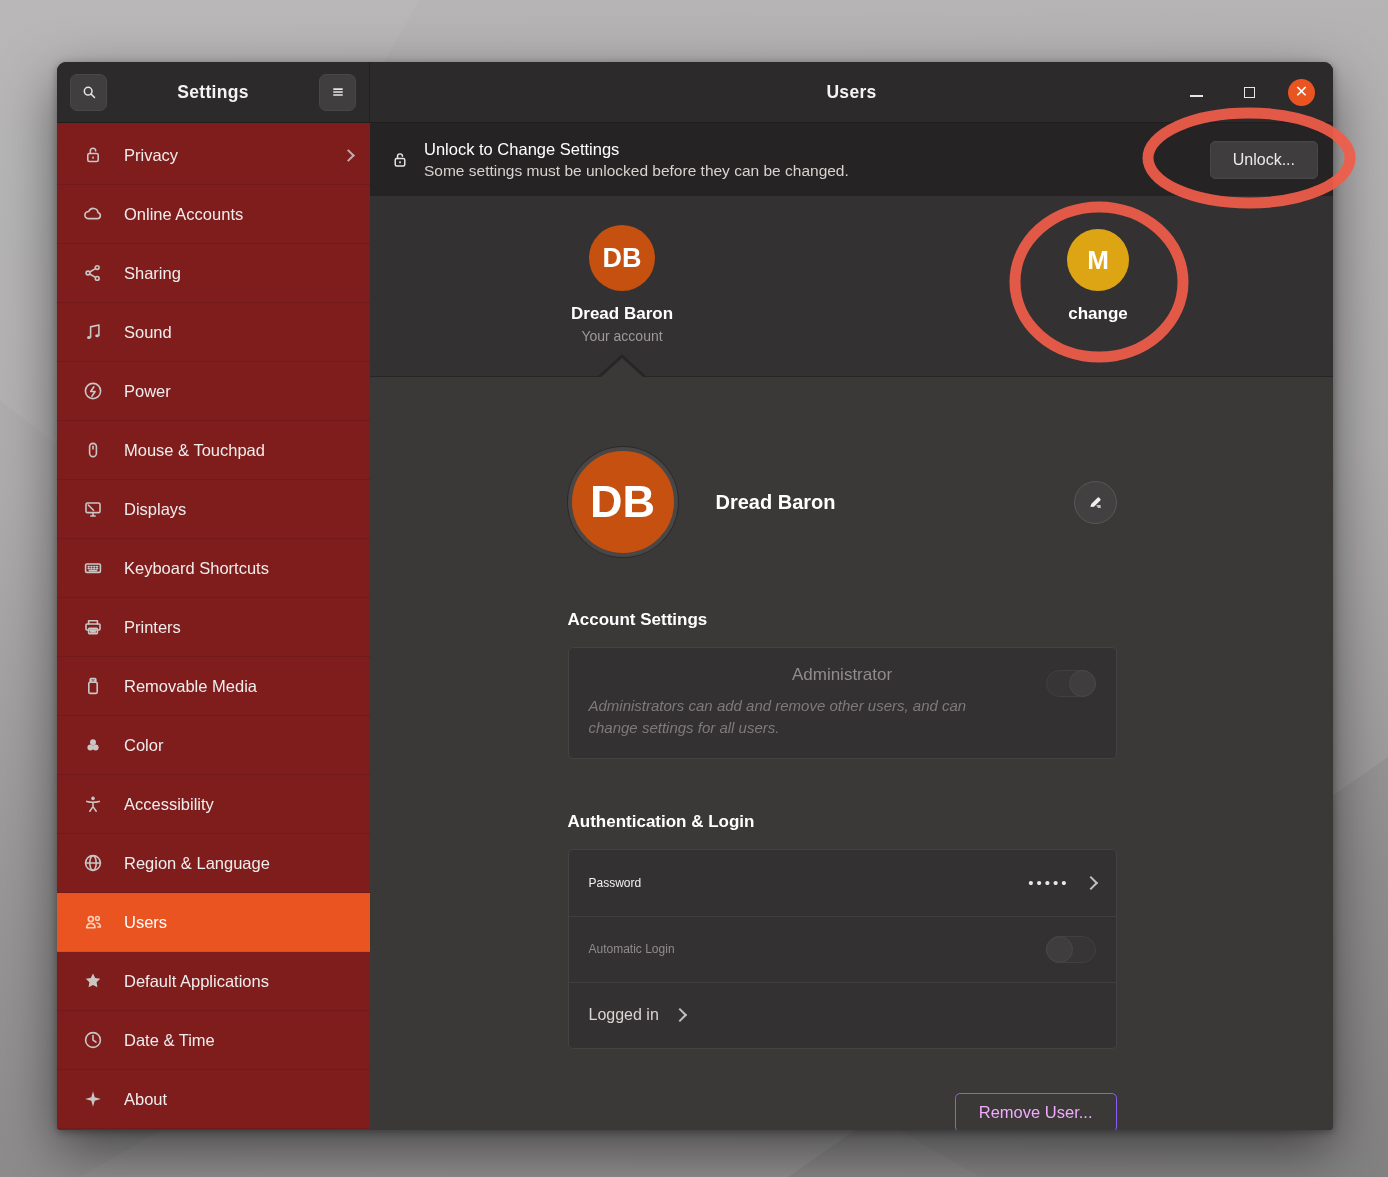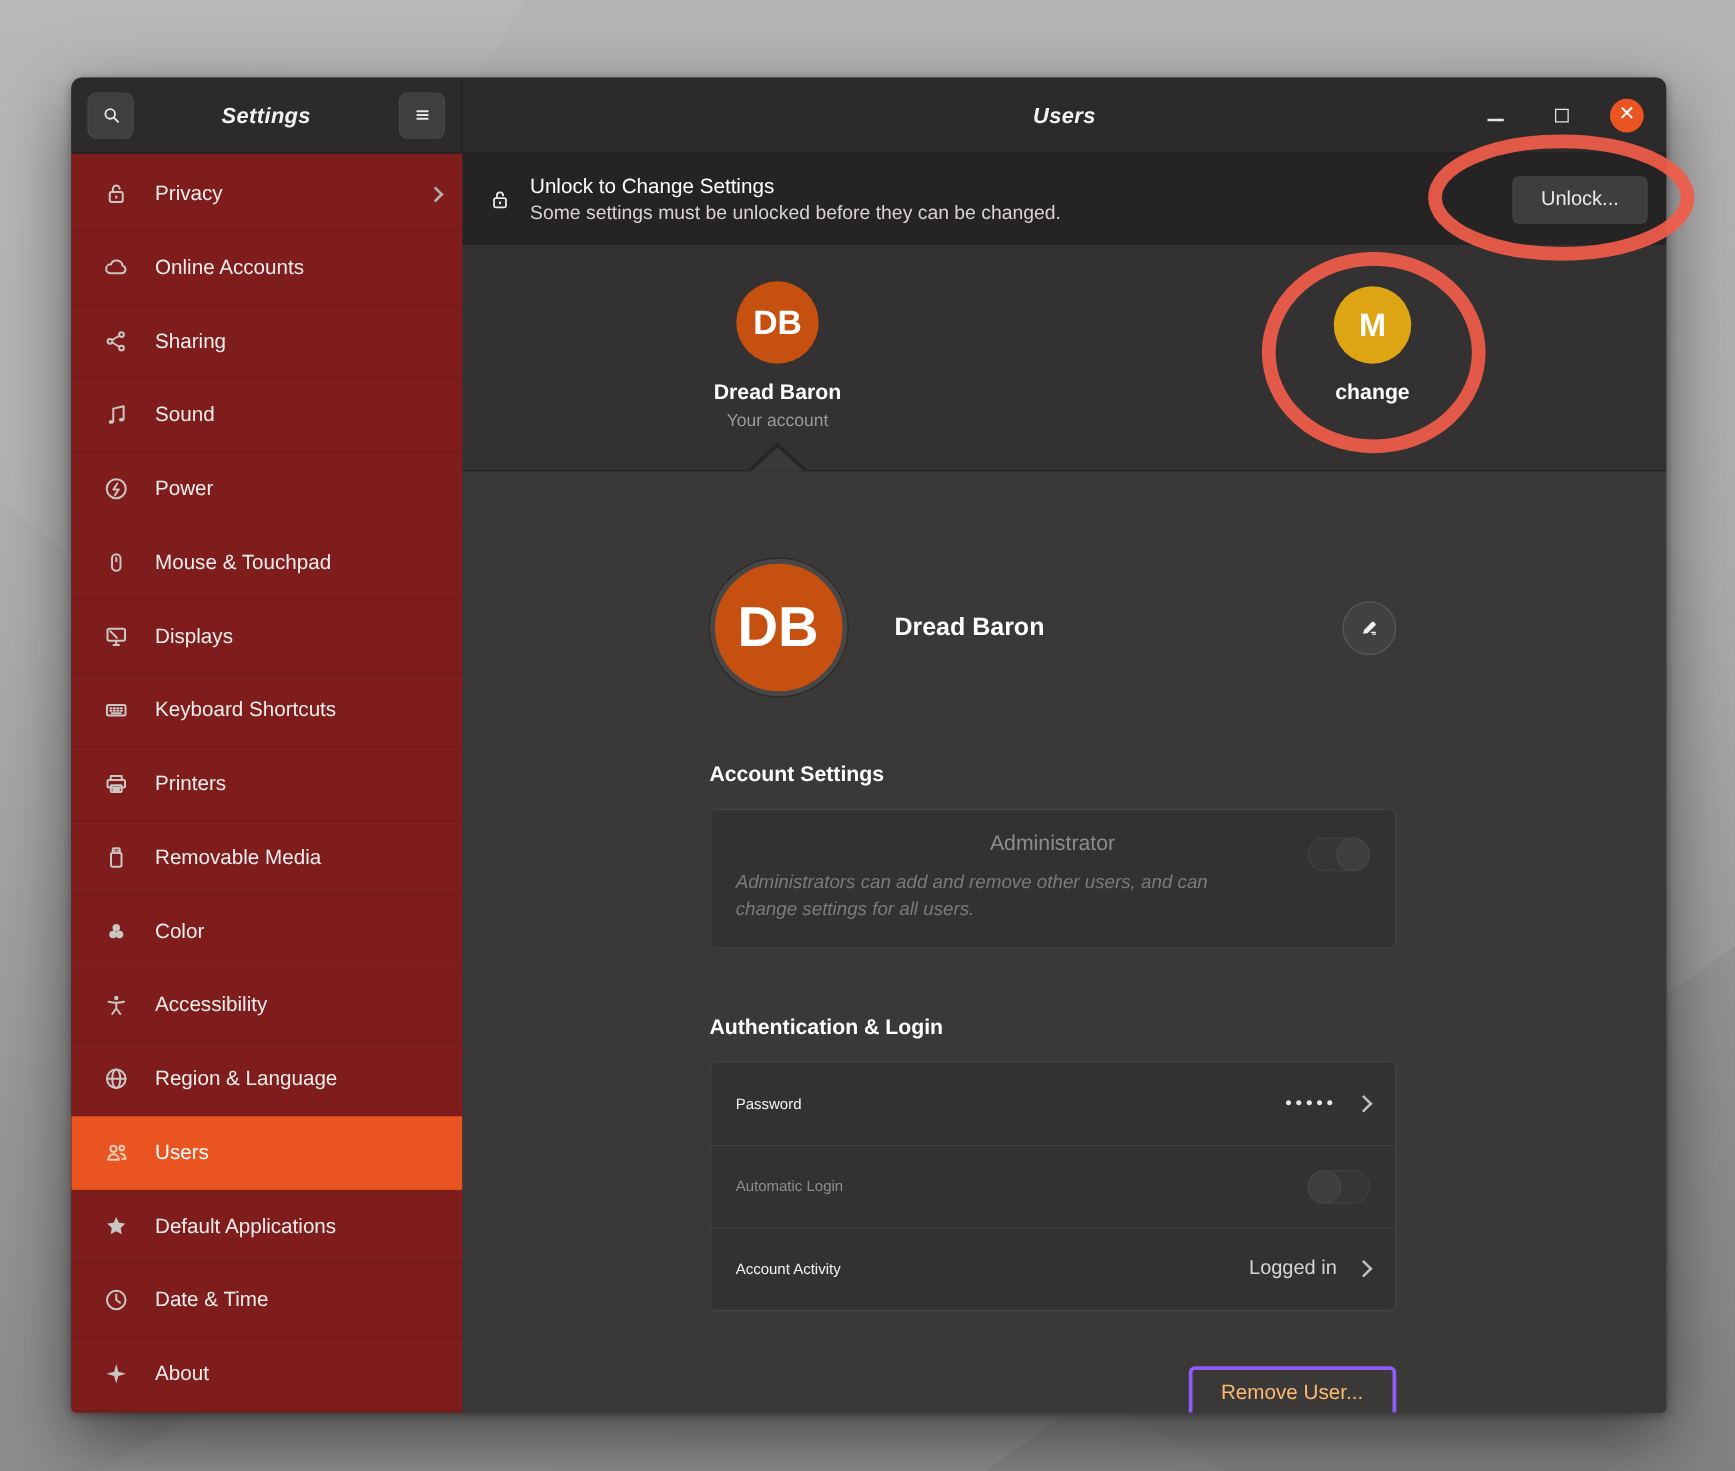--- a/index.html
+++ b/index.html
@@ -20,21 +20,21 @@
   .window {
     position:absolute; left:57px; top:62px; width:1276px; height:1068px;
     border-radius:9px 9px 4px 4px;
     box-shadow:0 20px 55px rgba(0,0,0,.5), 0 2px 8px rgba(0,0,0,.35);
     display:grid; grid-template-columns:313px 1fr; grid-template-rows:61px 1fr;
     overflow:hidden;
     background:#363334;
   }
 
   
-  .tb { background:#2c2a2b; display:flex; align-items:center; border-bottom:1px solid #1f1d1e;font-style:italic; }
+  .tb { background:#2c2a2b; display:flex; align-items:center; border-bottom:1px solid #1f1d1e; }
   .tb-left { border-right:1px solid #222021; padding:0 13px; justify-content:space-between; }
   .tb-right { position:relative; justify-content:center; }
   .tb-btn {
     width:37px; height:37px; border-radius:7px; background:#413e3f; border:1px solid #4a4747;
     display:flex; align-items:center; justify-content:center; cursor:pointer;
   }
   .tb-title { color:#f5f3f2; font-weight:bold; font-size:17.5px; letter-spacing:.3px; }
   .win-controls { position:absolute; right:18px; top:0; height:100%; display:flex; align-items:center; gap:25px; }
   .wc { width:28px; height:28px; display:flex; align-items:center; justify-content:center; cursor:pointer; }
   .wc-min span { display:block; width:13px; height:2px; background:#e8e6e5; margin-top:8px; }
@@ -118,21 +118,21 @@
   
   .toggle { width:50px; height:27px; border-radius:14px; background:#3a3738; border:1px solid #474445; position:relative; flex:0 0 auto; cursor:pointer; }
   .toggle .knob { position:absolute; top:-1px; width:27px; height:27px; border-radius:50%; background:#454243; border:1px solid #524f50; }
   .toggle.on .knob { right:-1px; }
   .toggle.off .knob { left:-1px; }
   .toggle.insensitive { opacity:.75; }
   .admin-toggle { position:absolute; right:20px; top:22px; }
 
   .remove-row { display:flex; justify-content:flex-end; margin-top:44px; }
   .remove-btn {
-    background:transparent; border:3px solid #8b5cf6; border-radius:5px; color:#fdba74;
+    background:transparent; border:1px solid #8b5cf6; border-radius:5px; color:#f0abfc;
     font-size:16.5px; padding:9px 23px; cursor:pointer;
   }
 
   
   .anno-svg { position:absolute; left:0; top:0; width:1388px; height:1177px; pointer-events:none; z-index:50; }
   .anno-svg ellipse { fill:none; stroke-width:11; opacity:.93; }
 </style>
 </head>
 <body>
 
@@ -399,21 +399,20 @@
             <div class="row-dots">•••••</div>
             <div class="row-chev"></div>
           </div>
           <div class="rowline">
             <div class="row-label dim">Automatic Login</div>
             <div class="toggle insensitive off">
                 <div class="knob"></div>
               </div>
           </div>
           <div class="rowline">
-            <div class="row-label">Account Activity</div>
             <div class="row-value">Logged in</div>
             <div class="row-chev"></div>
           </div>
         </div>
 
         <div class="remove-row">
           <button class="remove-btn">Remove User...</button>
         </div>
 
       </div>

